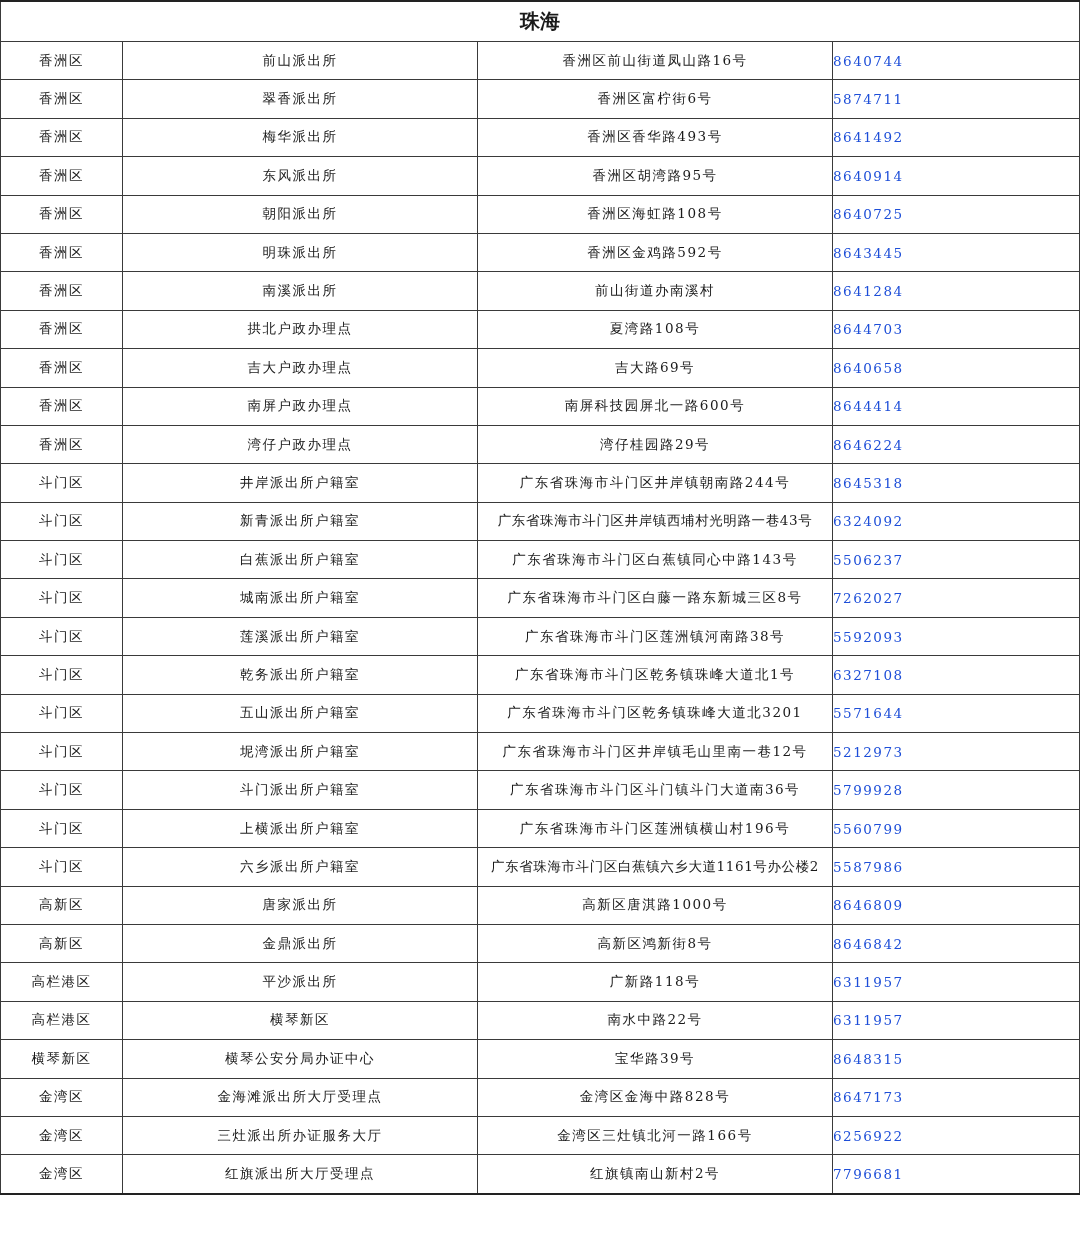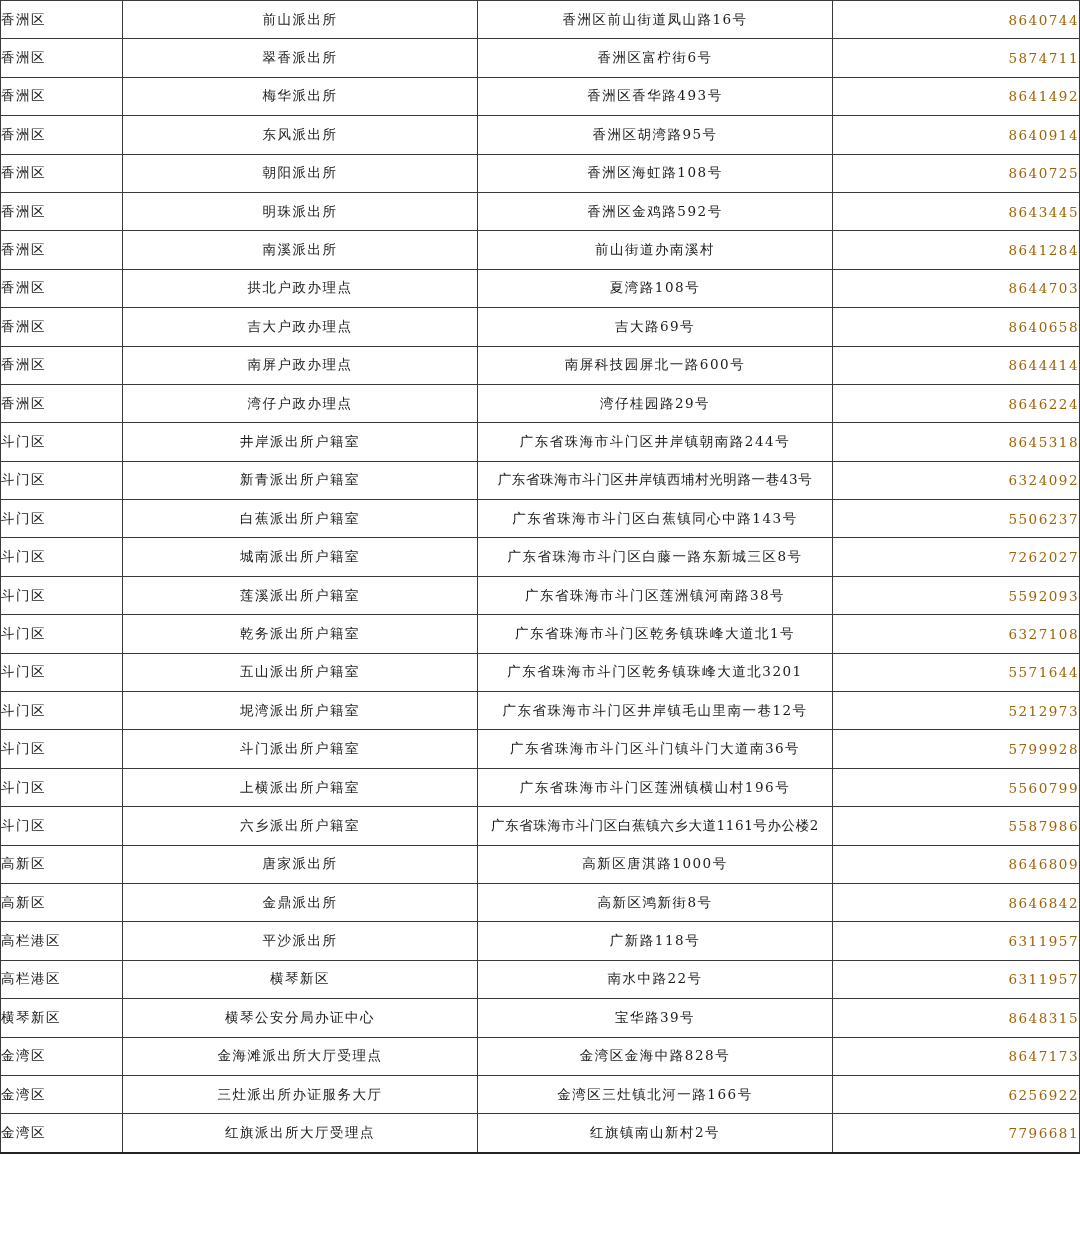--- a/index.html
+++ b/index.html
@@ -33,39 +33,42 @@
     font-family: "DejaVu Sans", "Liberation Sans", sans-serif;
     font-weight: bold;
     font-size: 14px;
     text-align: center;
   }
   tr.data-row td {
     height: 37.4px;
     font-size: 13.5px;
     letter-spacing: 1.5px;
   }
-  td.district { text-align: left; }
+  td.district { text-align: center; }
   td.name, td.address { text-align: center; padding-left: 3px; }
-  td.phone { text-align: right; font-size: 12.5px; letter-spacing: 1px; color: #a16207; }
+  td.phone { text-align: left; font-size: 12.5px; letter-spacing: 1px; color: #1d4ed8; }
   td.address.tight { letter-spacing: 0.6px; margin-left: 7px; }
   td.first-col, th.first-col { border-left: 2px solid #222; }
   td.last-col, th.last-col { border-right: 2px solid #222; }
   tr.data-row:last-child td { border-bottom: 2px solid #222; }
 </style>
 </head>
 <body>
 
 <table class="sheet">
   <colgroup>
     <col class="c1">
       <col class="c2">
       <col class="c3">
       <col class="c4">
   </colgroup>
   <thead>
+    <tr class="title-row">
+      <th colspan="4" class="first-col last-col">珠海</th>
+    </tr>
   </thead>
   <tbody id="table-body">
       <tr class="data-row">
         <td class="district first-col">香洲区</td>
         <td class="name">前山派出所</td>
         <td class="address">香洲区前山街道凤山路16号</td>
         <td class="phone last-col">8640744</td>
       </tr>
       <tr class="data-row">
         <td class="district first-col">香洲区</td>

